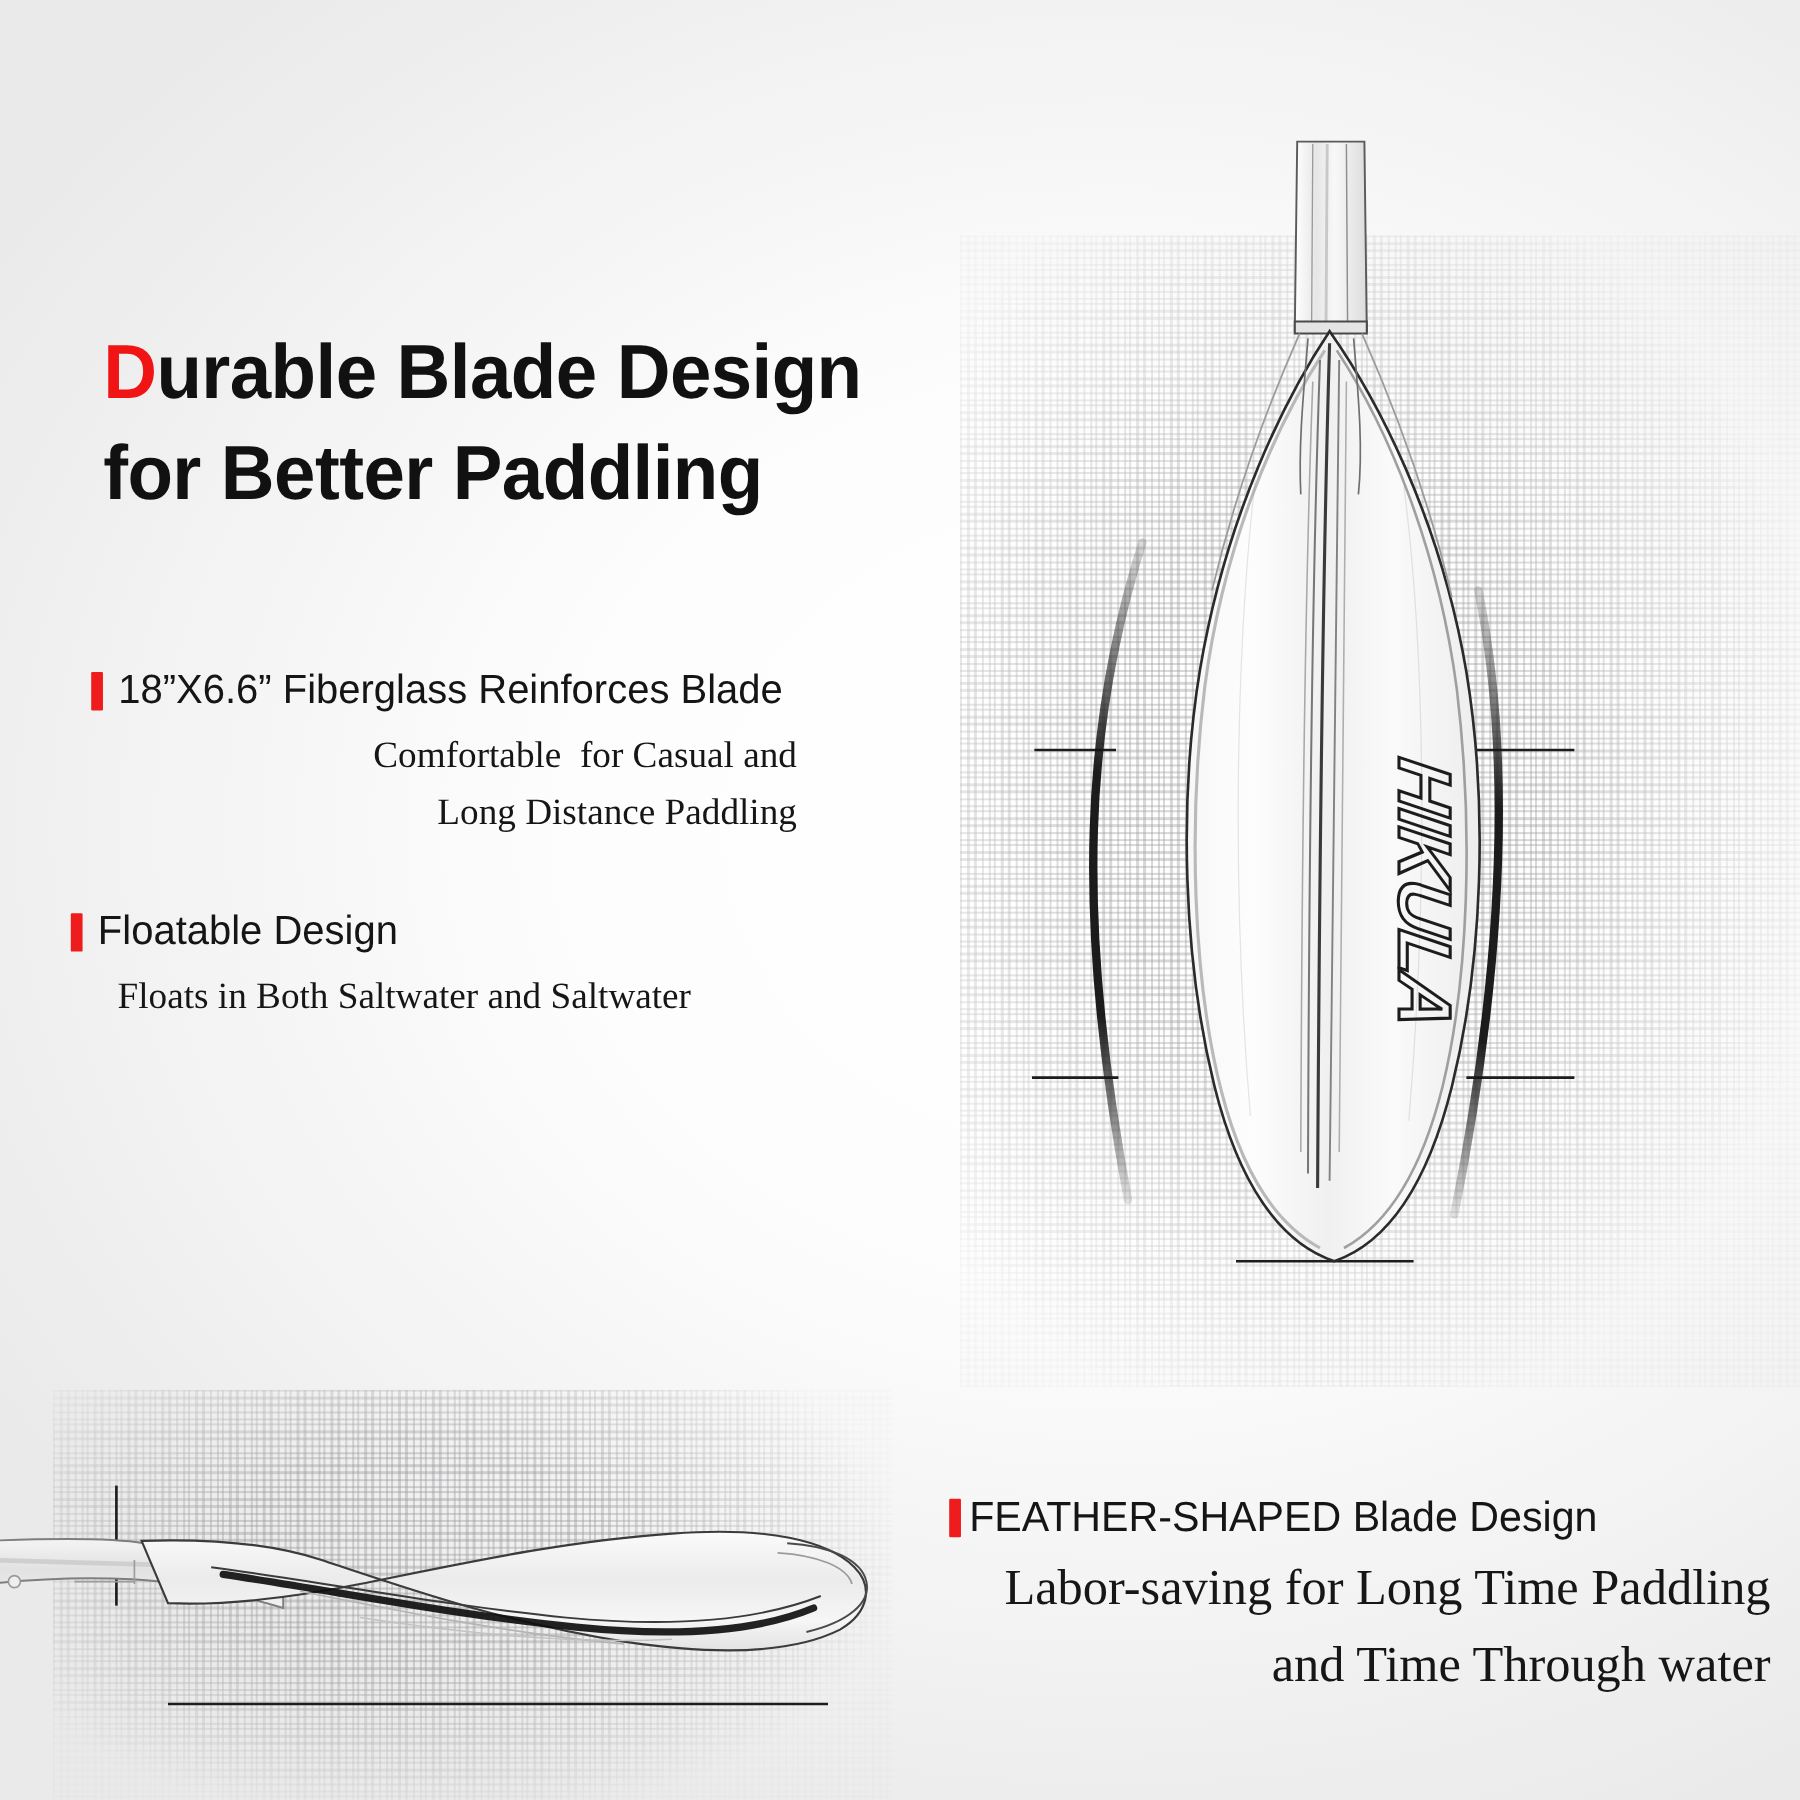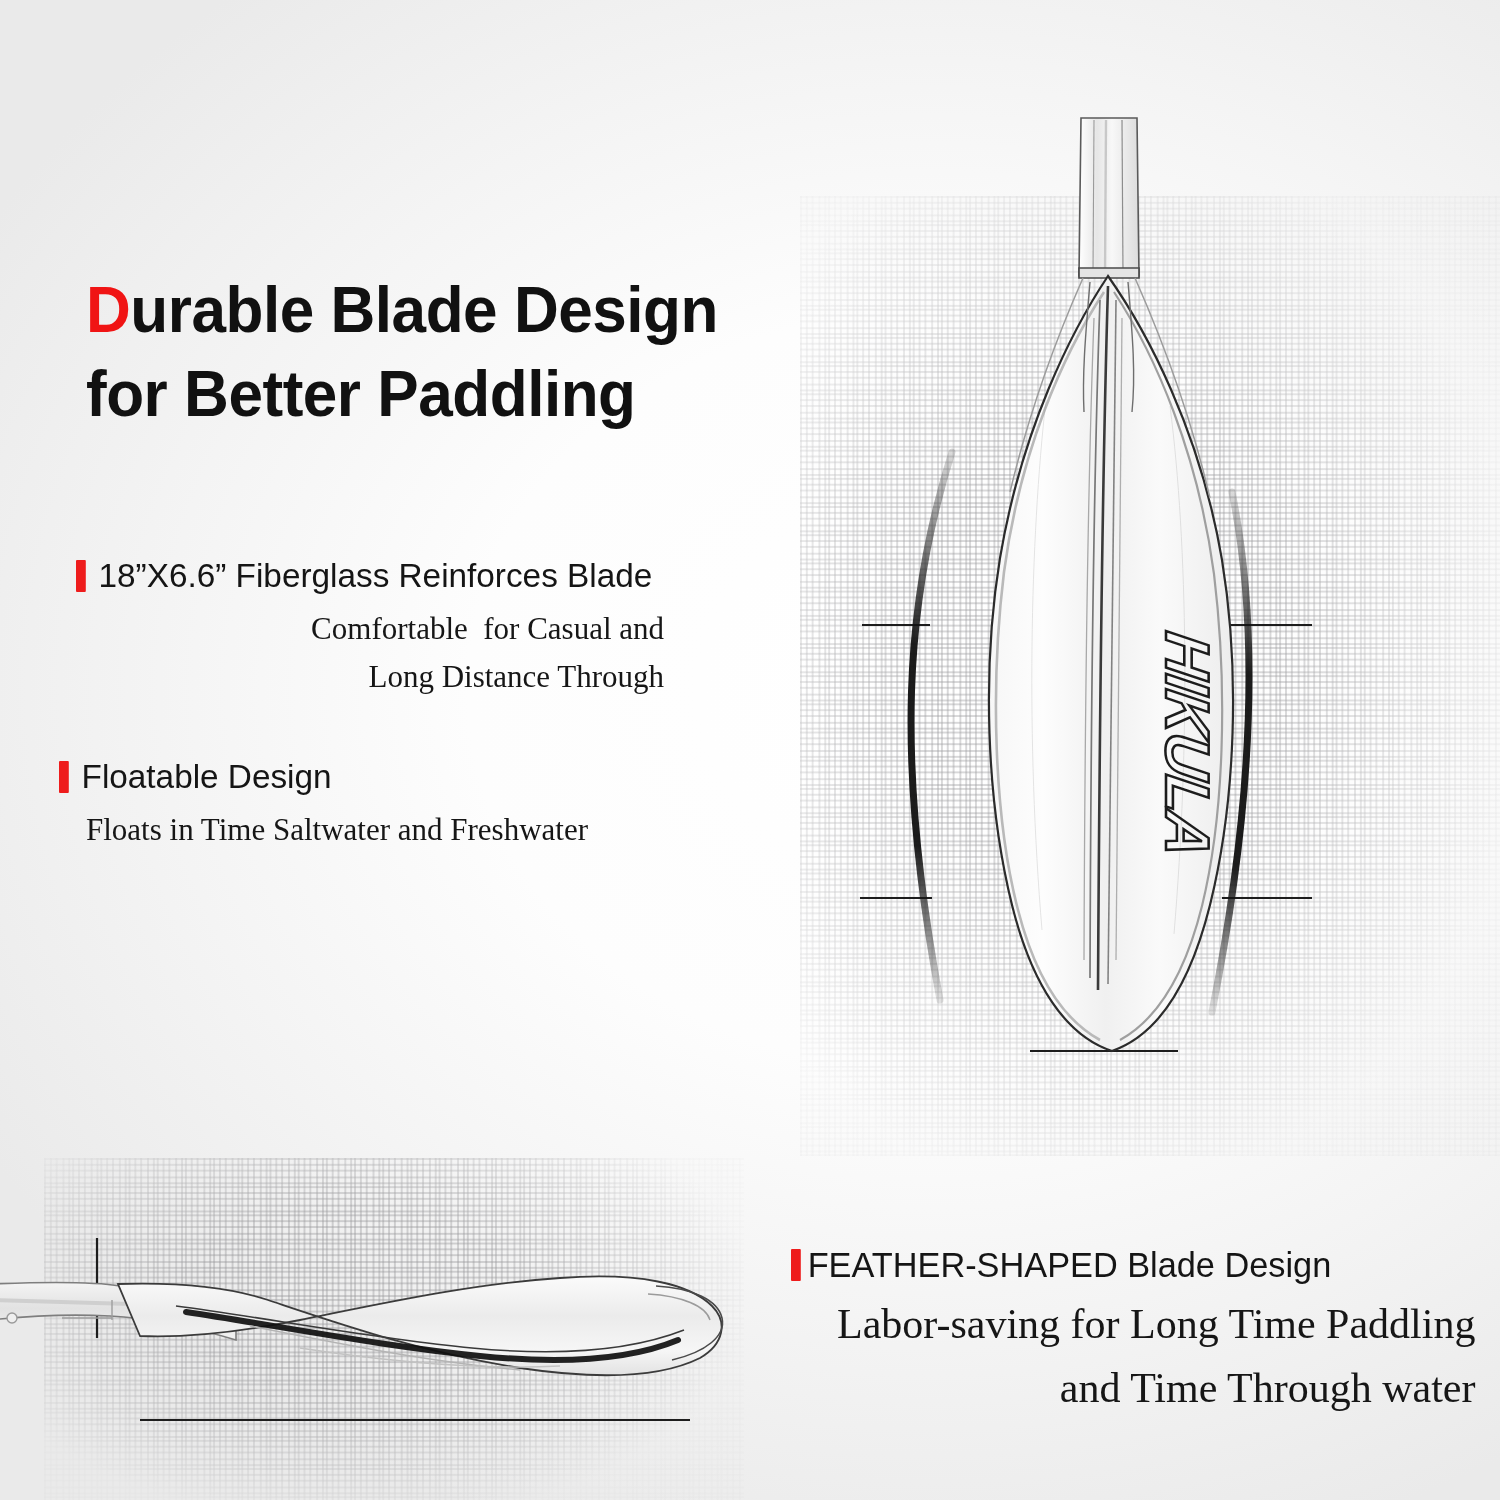--- a/index.html
+++ b/index.html
@@ -97,21 +97,21 @@
     background: #ee1c1c;
     margin-right: 13px;
     border-radius: 1px;
   }
   .bullet-sub {
     font-family: "Liberation Serif", serif;
     font-size: 31px;
     line-height: 1.42;
     color: #161616;
     margin-top: 12px;
-    margin-left: 27px;
+    margin-left: 39px;
     white-space: pre;
   }
 
   #feature-1 { left: 76px; top: 556px; }
   #feature-2 { left: 59px; top: 757px; }
 
   #feature-3 { left: 791px; top: 1245px; }
   #feature-3 .bullet-head { font-size: 35px; }
   #feature-3 .redbar { margin-right: 7px; }
   #feature-3 .bullet-sub { margin-left: 46px; margin-top: 10px; font-size: 42px; }
@@ -271,29 +271,29 @@
     <span class="accent">D</span><span>urable Blade Design</span><br>
     <span>for Better Paddling</span>
   </div>
 
   <div class="bullet-block" id="feature-1">
     <div class="bullet-head">
       <span class="redbar"></span>
       <span>18”X6.6” Fiberglass Reinforces Blade</span>
     </div>
     <div class="bullet-sub">Comfortable  for Casual and</div>
-    <div class="bullet-sub" style="margin-top:4px">Long Distance Through</div>
+    <div class="bullet-sub" style="margin-top:4px">Long Distance Paddling</div>
   </div>
 
   <div class="bullet-block" id="feature-2">
     <div class="bullet-head">
       <span class="redbar"></span>
       <span>Floatable Design</span>
     </div>
-    <div class="bullet-sub">Floats in Time Saltwater and Freshwater</div>
+    <div class="bullet-sub">Floats in Both Saltwater and Saltwater</div>
   </div>
 
   <div class="bullet-block" id="feature-3">
     <div class="bullet-head">
       <span class="redbar"></span>
       <span>FEATHER-SHAPED Blade Design</span>
     </div>
     <div class="bullet-sub">Labor-saving for Long Time Paddling</div>
     <div class="bullet-sub" style="margin-top:4px">and Time Through water</div>
   </div>

